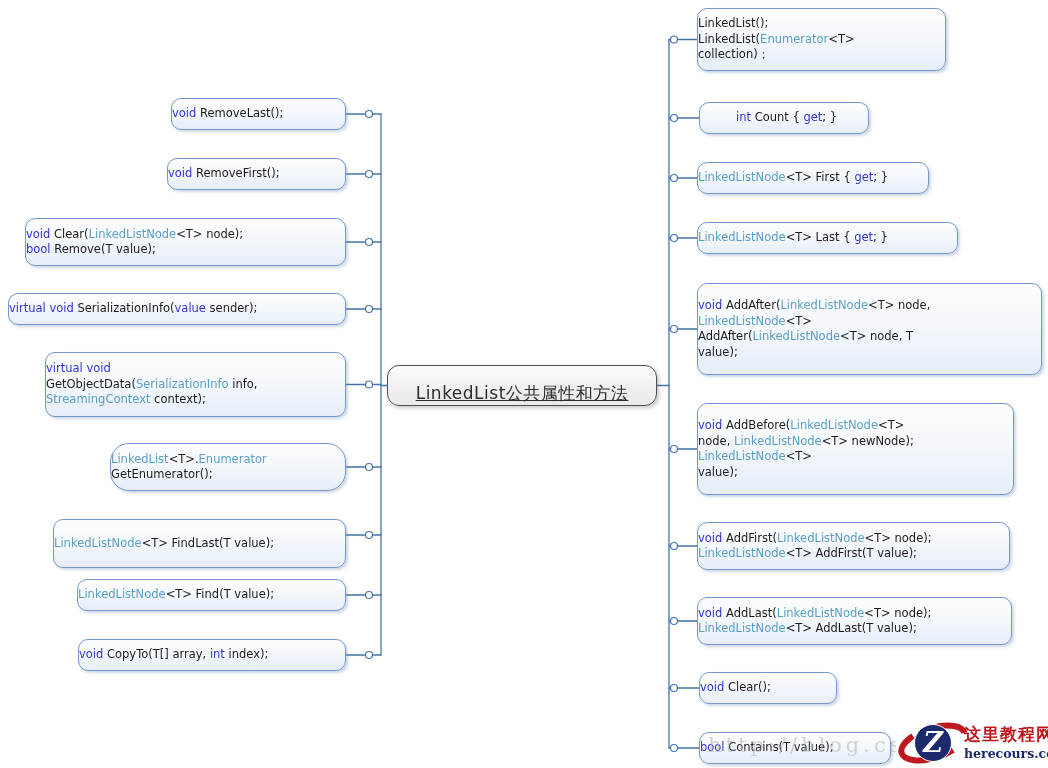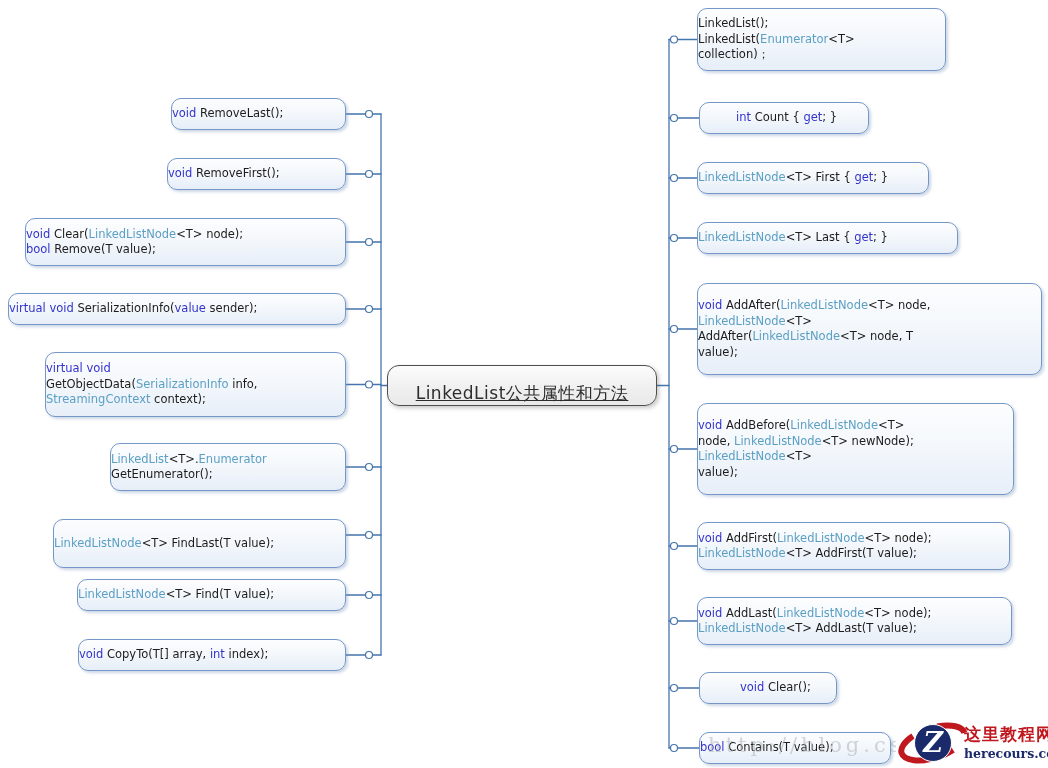--- a/index.html
+++ b/index.html
@@ -147,21 +147,21 @@
           <div><span class="kw">virtual void</span><span class="pl"> SerializationInfo(</span><span class="kw">value</span><span class="pl"> sender);</span></div>
         </div>
       </div>
       <div class="node" style="left: 45px; top: 352px; width: 301px; height: 65px;">
         <div class="lines">
           <div><span class="kw">virtual void</span></div>
           <div><span class="pl">GetObjectData(</span><span class="ty">SerializationInfo</span><span class="pl"> info,</span></div>
           <div><span class="ty">StreamingContext</span><span class="pl"> context);</span></div>
         </div>
       </div>
-      <div class="node" style="left: 110px; top: 443px; width: 236px; height: 48px;">
+      <div class="node" style="left: 110px; top: 443px; width: 236px; height: 48px; border-radius: 19px;">
         <div class="lines">
           <div><span class="ty">LinkedList</span><span class="pl">&lt;T&gt;.</span><span class="ty">Enumerator</span></div>
           <div><span class="pl">GetEnumerator();</span></div>
         </div>
       </div>
       <div class="node" style="left: 53px; top: 519px; width: 293px; height: 49px;">
         <div class="lines">
           <div><span class="ty">LinkedListNode</span><span class="pl">&lt;T&gt; FindLast(T value);</span></div>
         </div>
       </div>
@@ -218,21 +218,21 @@
           <div><span class="kw">void</span><span class="pl"> AddFirst(</span><span class="ty">LinkedListNode</span><span class="pl">&lt;T&gt; node);</span></div>
           <div><span class="ty">LinkedListNode</span><span class="pl">&lt;T&gt; AddFirst(T value);</span></div>
         </div>
       </div>
       <div class="node" style="left: 697px; top: 597px; width: 315px; height: 48px;">
         <div class="lines">
           <div><span class="kw">void</span><span class="pl"> AddLast(</span><span class="ty">LinkedListNode</span><span class="pl">&lt;T&gt; node);</span></div>
           <div><span class="ty">LinkedListNode</span><span class="pl">&lt;T&gt; AddLast(T value);</span></div>
         </div>
       </div>
-      <div class="node" style="left: 699px; top: 672px; width: 138px; height: 32px; padding-left: 40px;">
+      <div class="node" style="left: 699px; top: 672px; width: 138px; height: 32px;">
         <div class="lines">
           <div><span class="kw">void</span><span class="pl"> Clear();</span></div>
         </div>
       </div>
       <div class="node" style="left: 699px; top: 732px; width: 192px; height: 32px;">
         <div class="lines">
           <div><span class="kw">bool</span><span class="pl"> Contains(T value);</span></div>
         </div>
       </div>
     </div>

